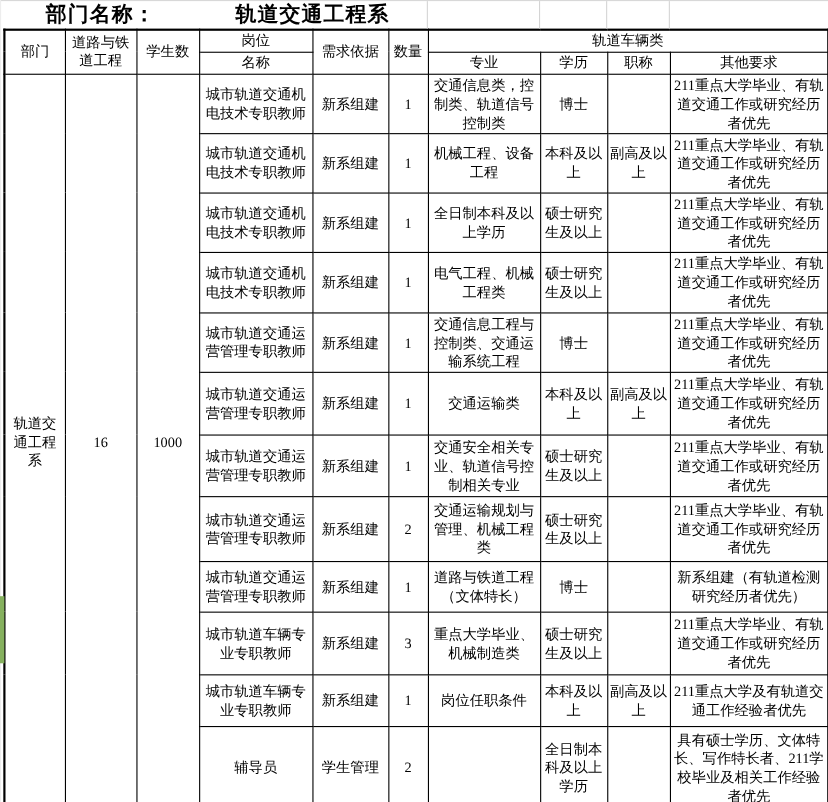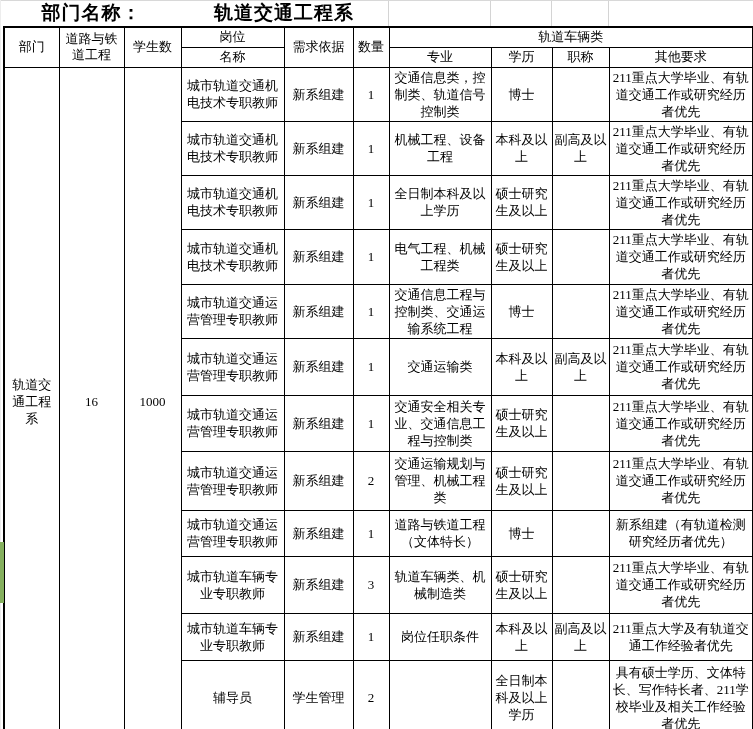--- a/index.html
+++ b/index.html
@@ -133,21 +133,21 @@
         <td>1</td>
         <td>交通运输类</td>
         <td>本科及以上</td>
         <td>副高及以上</td>
         <td>211重点大学毕业、有轨道交通工作或研究经历者优先</td>
       </tr>
       <tr style="height:56px">
         <td>城市轨道交通运营管理专职教师</td>
         <td>新系组建</td>
         <td>1</td>
-        <td>交通安全相关专业、交通信息工程与控制类</td>
+        <td>交通安全相关专业、轨道信号控制相关专业</td>
         <td>硕士研究生及以上</td>
         <td></td>
         <td>211重点大学毕业、有轨道交通工作或研究经历者优先</td>
       </tr>
       <tr style="height:59px">
         <td>城市轨道交通运营管理专职教师</td>
         <td>新系组建</td>
         <td>2</td>
         <td>交通运输规划与管理、机械工程类</td>
         <td>硕士研究生及以上</td>
@@ -160,21 +160,21 @@
         <td>1</td>
         <td>道路与铁道工程（文体特长）</td>
         <td>博士</td>
         <td></td>
         <td>新系组建（有轨道检测研究经历者优先）</td>
       </tr>
       <tr style="height:57px">
         <td>城市轨道车辆专业专职教师</td>
         <td>新系组建</td>
         <td>3</td>
-        <td>轨道车辆类、机械制造类</td>
+        <td>重点大学毕业、机械制造类</td>
         <td>硕士研究生及以上</td>
         <td></td>
         <td>211重点大学毕业、有轨道交通工作或研究经历者优先</td>
       </tr>
       <tr style="height:47px">
         <td>城市轨道车辆专业专职教师</td>
         <td>新系组建</td>
         <td>1</td>
         <td>岗位任职条件</td>
         <td>本科及以上</td>

